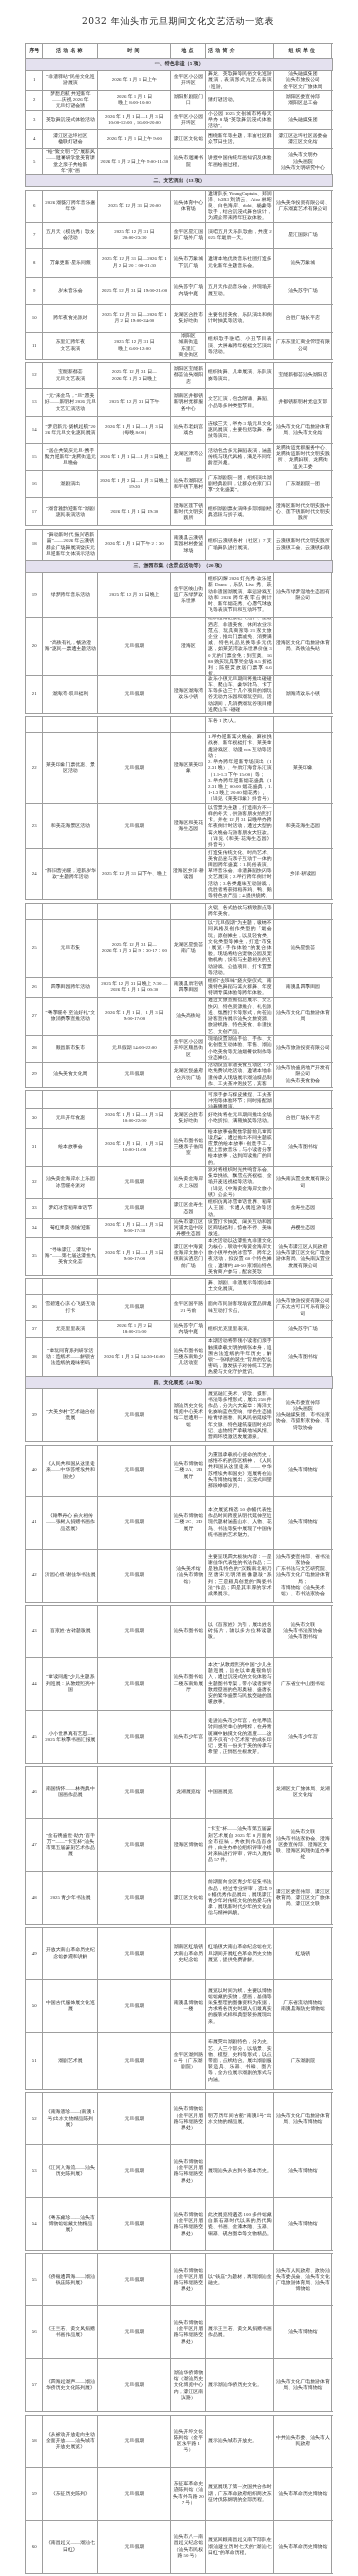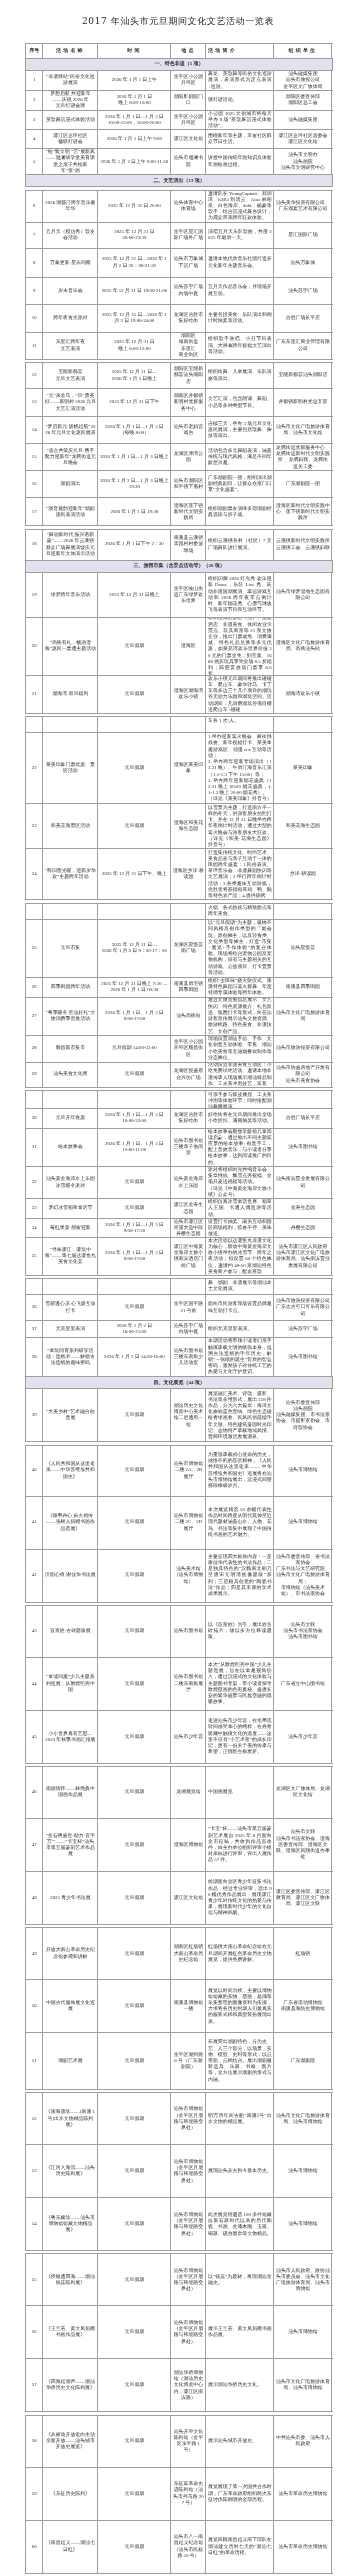--- a/index.html
+++ b/index.html
@@ -35,21 +35,21 @@
     .c.time { padding: 0 0.6px; }
     .cont .c.intro { align-items: flex-start; padding-top: 1.1px; }
     .hdr .c { font-weight: bold; font-size: 5px; }
     .hdr .c.sp .t { letter-spacing: 2.2px; }
     .sec { grid-template-columns: 1fr; background: #e4e1ef; }
     .sec .c { font-weight: bold; font-size: 5px; }
   </style>
 </head>
 <body>
 
-<div class="title">2017 年汕头市元旦期间文化文艺活动一览表</div>
+<div class="title">2032 年汕头市元旦期间文化文艺活动一览表</div>
 <div id="table-root">
     <div class="seg">
       <div class="row hdr" style="height: 15.7px;">
         <div class="c no"><span class="t">序号</span></div>
         <div class="c name sp"><span class="t">活动名称</span></div>
         <div class="c time sp"><span class="t">时间</span></div>
         <div class="c place sp"><span class="t">地点</span></div>
         <div class="c intro sp"><span class="t">活动简介</span></div>
         <div class="c org sp"><span class="t">组织单位</span></div>
       </div>

